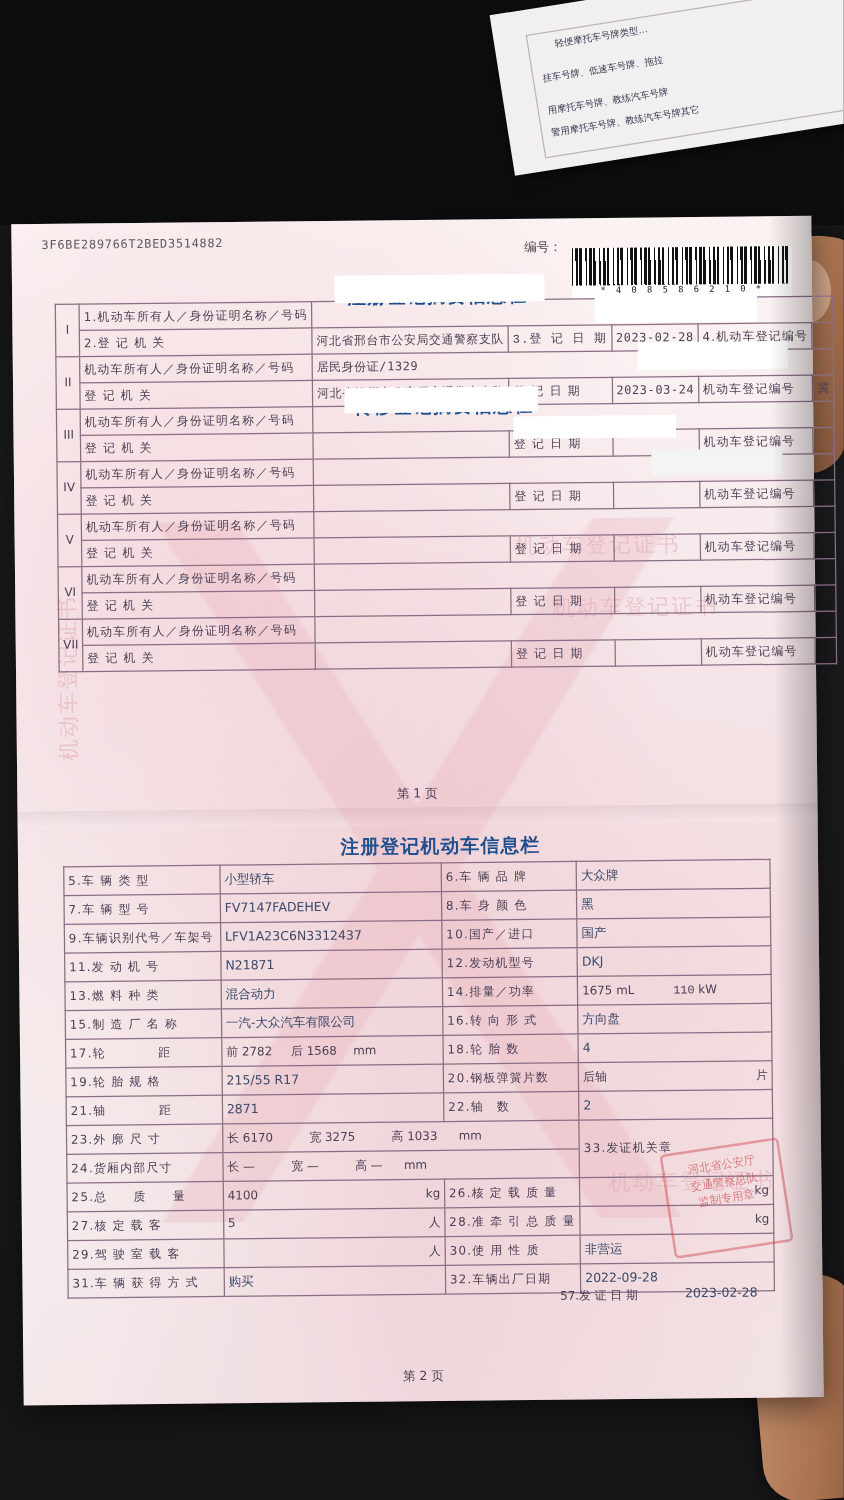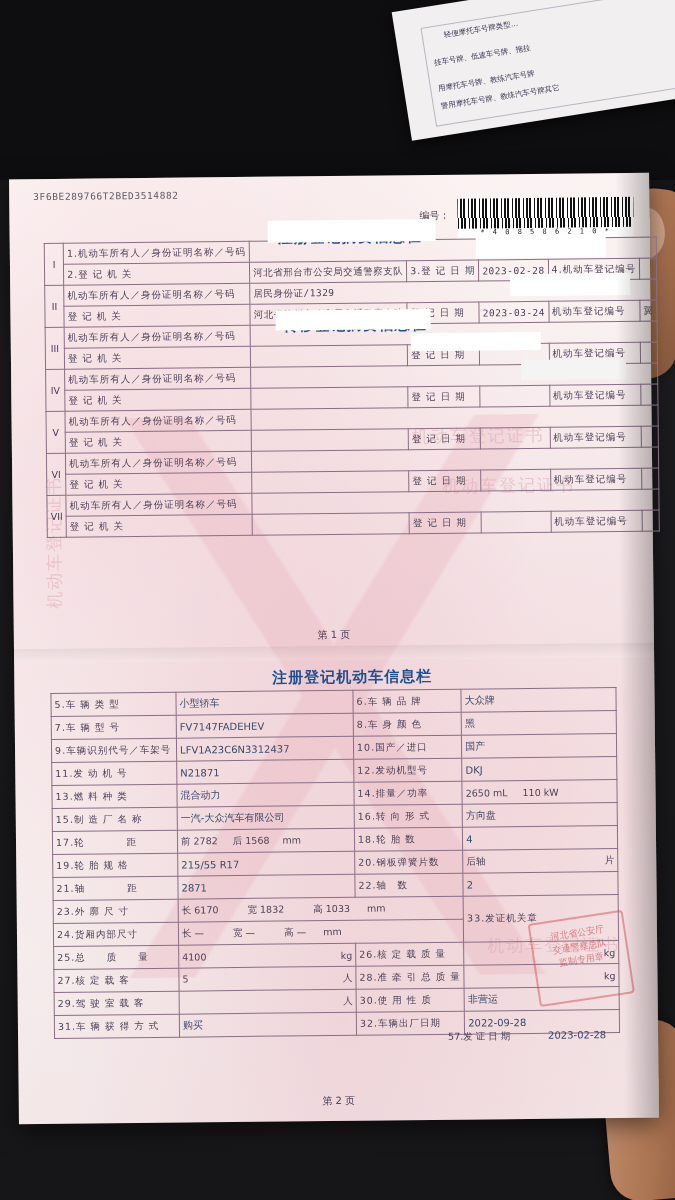--- a/index.html
+++ b/index.html
@@ -67,21 +67,21 @@
   .wm-ghost{color:#e2a9b6;font-size:17px;letter-spacing:2px;opacity:.55;white-space:nowrap;}
   .wm-ghost.r{transform:rotate(-90deg);transform-origin:left top;}
 
   .serial{position:absolute;left:24px;top:12px;font-size:9.5px;color:#5c5a63;letter-spacing:.6px;font-family:"DejaVu Sans Mono","Liberation Mono",monospace;}
 
   
   .barcode-box{position:absolute;right:16px;top:24px;width:176px;height:40px;background:#fdfdfd;}
   .barcode{position:absolute;left:0;top:0;width:176px;height:30px;
     background:repeating-linear-gradient(90deg,#111 0 1px,#fff 1px 3px,#111 3px 5px,#fff 5px 6px,#111 6px 8px,#fff 8px 11px);}
   .barcode-num{position:absolute;left:0;top:30px;width:176px;text-align:center;font-size:7px;letter-spacing:2px;color:#222;font-family:"DejaVu Sans Mono",monospace;}
-  .bc-label{position:absolute;right:200px;top:34px;font-size:10px;color:#4b4551;text-align:center;}
+  .bc-label{position:absolute;right:200px;top:16px;font-size:10px;color:#4b4551;text-align:center;}
 
   
   .banner{position:absolute;font-size:15px;font-weight:bold;color:#1f4f8f;letter-spacing:1px;}
   .banner.b2{color:#1f4f8f;}
 
   
   table.reg{position:absolute;border-collapse:collapse;background:transparent;}
   table.reg td{
     border:1px solid #8a6e86;
     font-size:9.5px;color:#4a3f56;
@@ -160,21 +160,21 @@
 
       <tbody>
           <tr>
         <td class="rown" rowspan="2">I</td>
         <td class="lbl" style="width:200px;">1.机动车所有人／身份证明名称／号码</td>
         <td class="val" colspan="5"></td>
       </tr>
       <tr>
         <td class="lbl">2.登 记 机 关</td>
         <td class="val" style="width:150px;">河北省邢台市公安局交通警察支队</td>
-        <td class="lbl" style="width:74px;">3.登 记 日 期</td>
+        <td class="lbl" style="width:74px;font-family:Liberation Mono, monospace;">3.登 记 日 期</td>
         <td class="val" style="width:72px;">2023-02-28</td>
         <td class="lbl" style="width:92px;">4.机动车登记编号</td>
         <td class="val"></td>
       </tr>
 
       <tr>
         <td class="rown" rowspan="2">II</td>
         <td class="lbl">机动车所有人／身份证明名称／号码</td>
         <td class="val" colspan="5">居民身份证/1329</td>
       </tr>
@@ -295,23 +295,23 @@
         <td class="lbl">11.发 动 机 号</td>
         <td class="v">N21871</td>
         <td class="lbl">12.发动机型号</td>
         <td class="v">DKJ</td>
       </tr>
       <tr>
         <td class="lbl">13.燃 料 种 类</td>
         <td class="v">混合动力</td>
         <td class="lbl">14.排量／功率</td>
         <td>
-          <span class="v">2650</span>
+          <span class="v">1675</span>
           <span>mL</span>
-          <span class="v" style="margin-left:12px;">110</span>
+          <span class="v" style="margin-left:28px;font-family:Liberation Mono, monospace;">110</span>
           <span>kW</span>
         </td>
       </tr>
       <tr>
         <td class="lbl">15.制 造 厂 名 称</td>
         <td class="v">一汽-大众汽车有限公司</td>
         <td class="lbl">16.转 向 形 式</td>
         <td class="v">方向盘</td>
       </tr>
       <tr>
@@ -341,21 +341,21 @@
         <td class="v">2871</td>
         <td class="lbl">22.轴　数</td>
         <td class="v">2</td>
       </tr>
       <tr>
         <td class="lbl">23.外 廓 尺 寸</td>
         <td colspan="2">
           <span>长</span>
           <span class="v">6170</span>
           <span style="margin-left:26px;">宽</span>
-          <span class="v">1832</span>
+          <span class="v">3275</span>
           <span style="margin-left:26px;">高</span>
           <span class="v">1033</span>
           <span style="margin-left:14px;">mm</span>
         </td>
         <td class="lbl" rowspan="2">33.发证机关章</td>
       </tr>
       <tr>
         <td class="lbl">24.货厢内部尺寸</td>
         <td colspan="2">
           <span>长</span>

